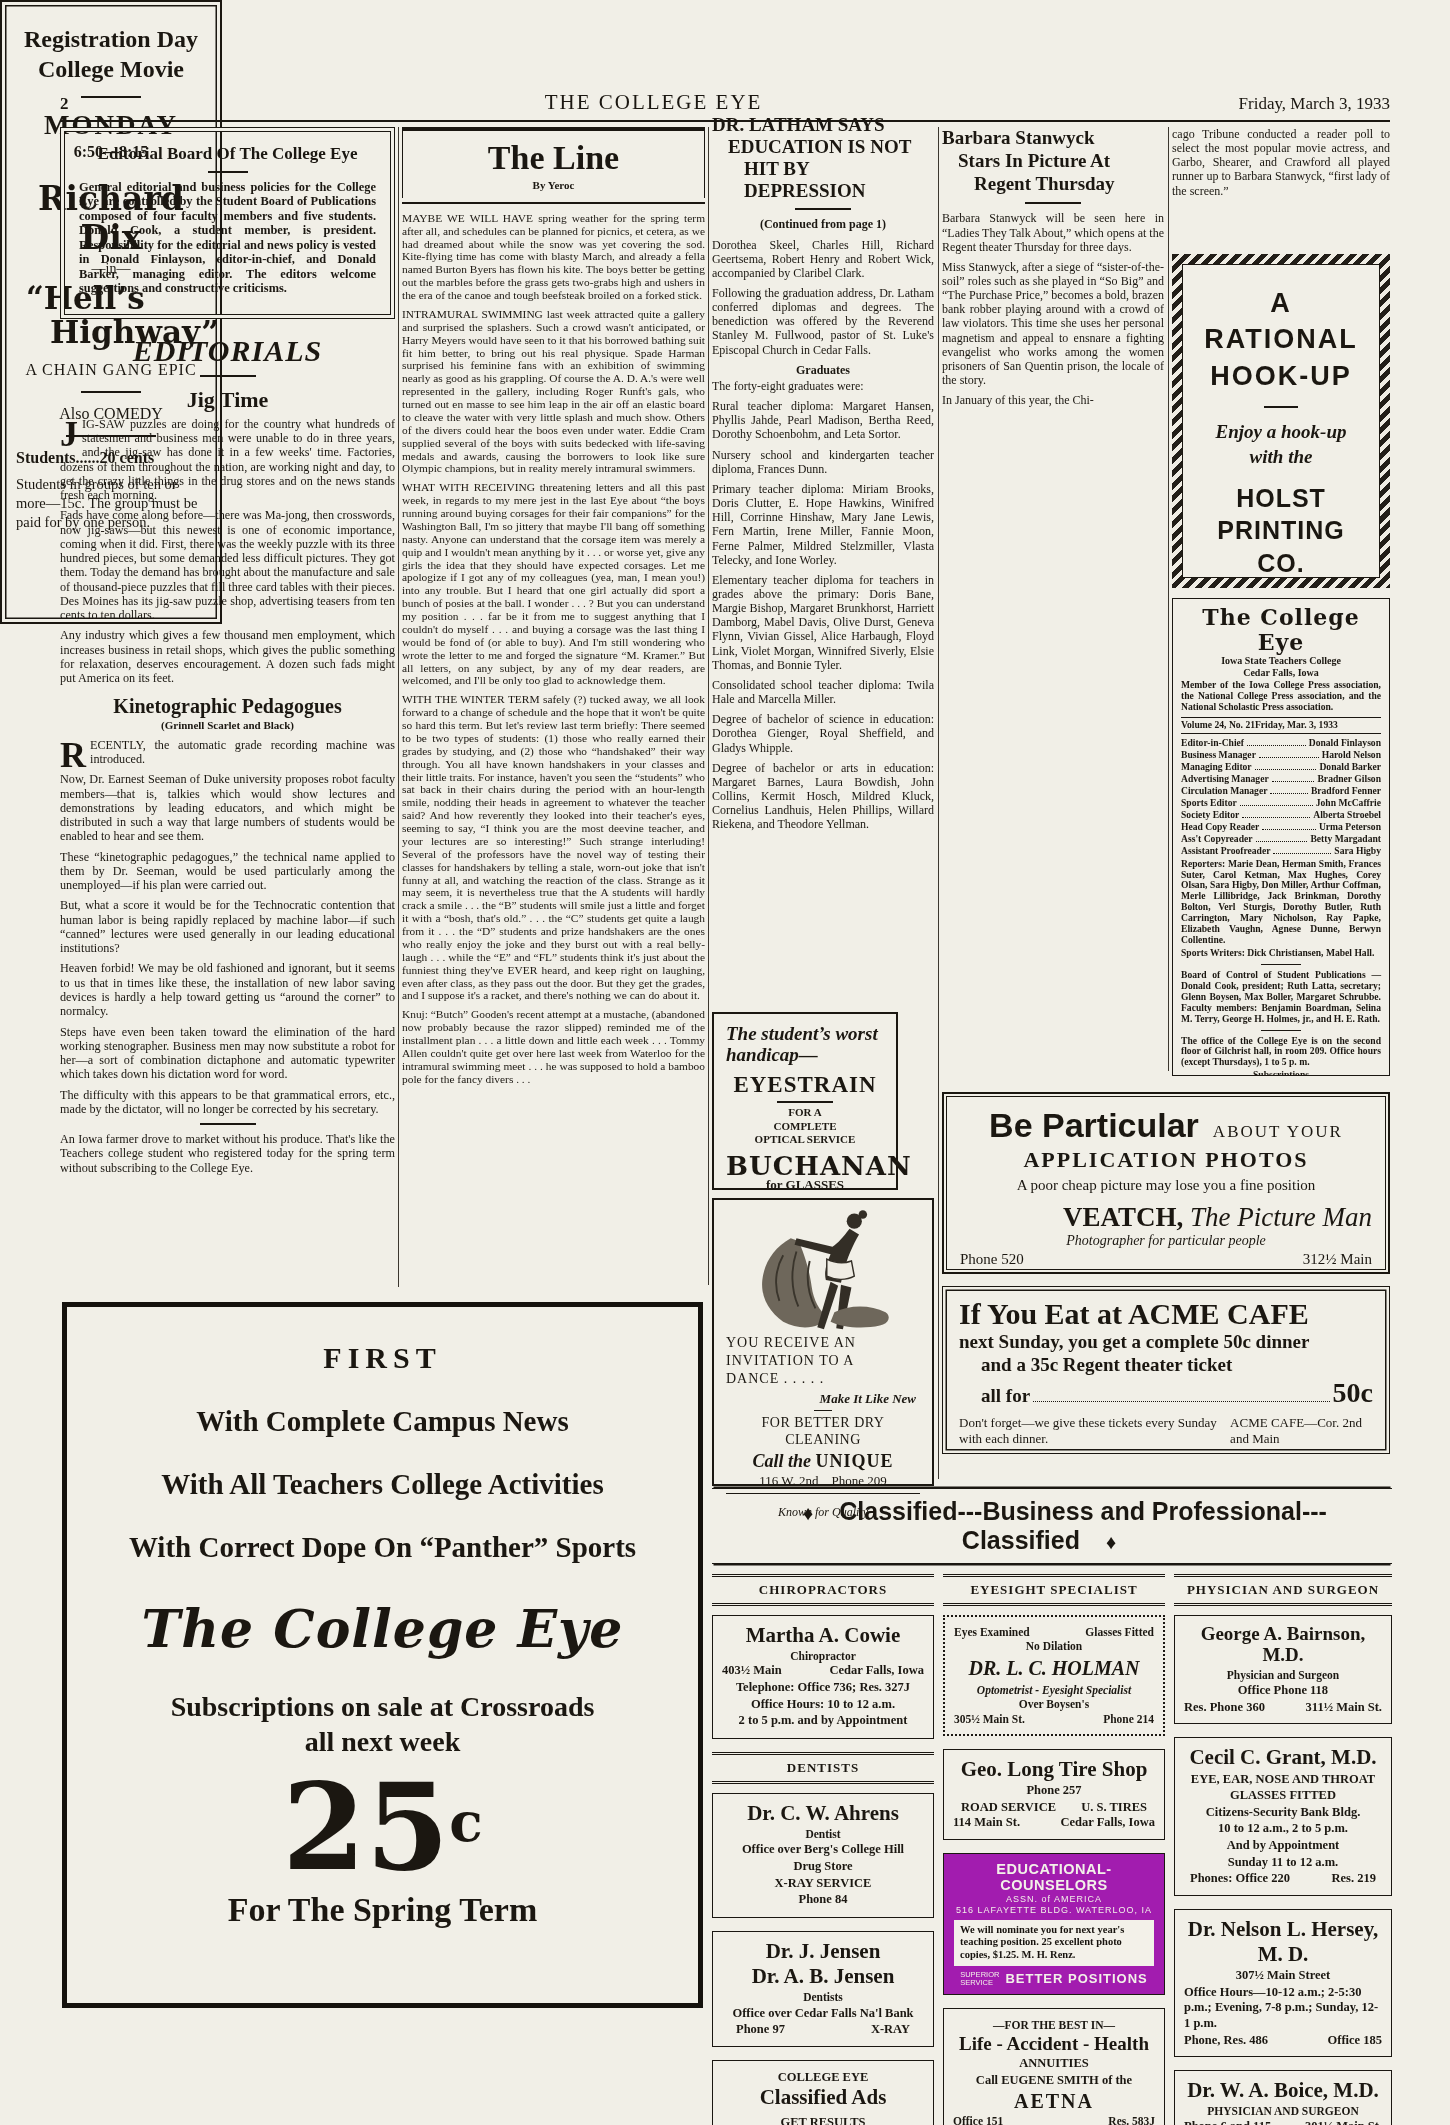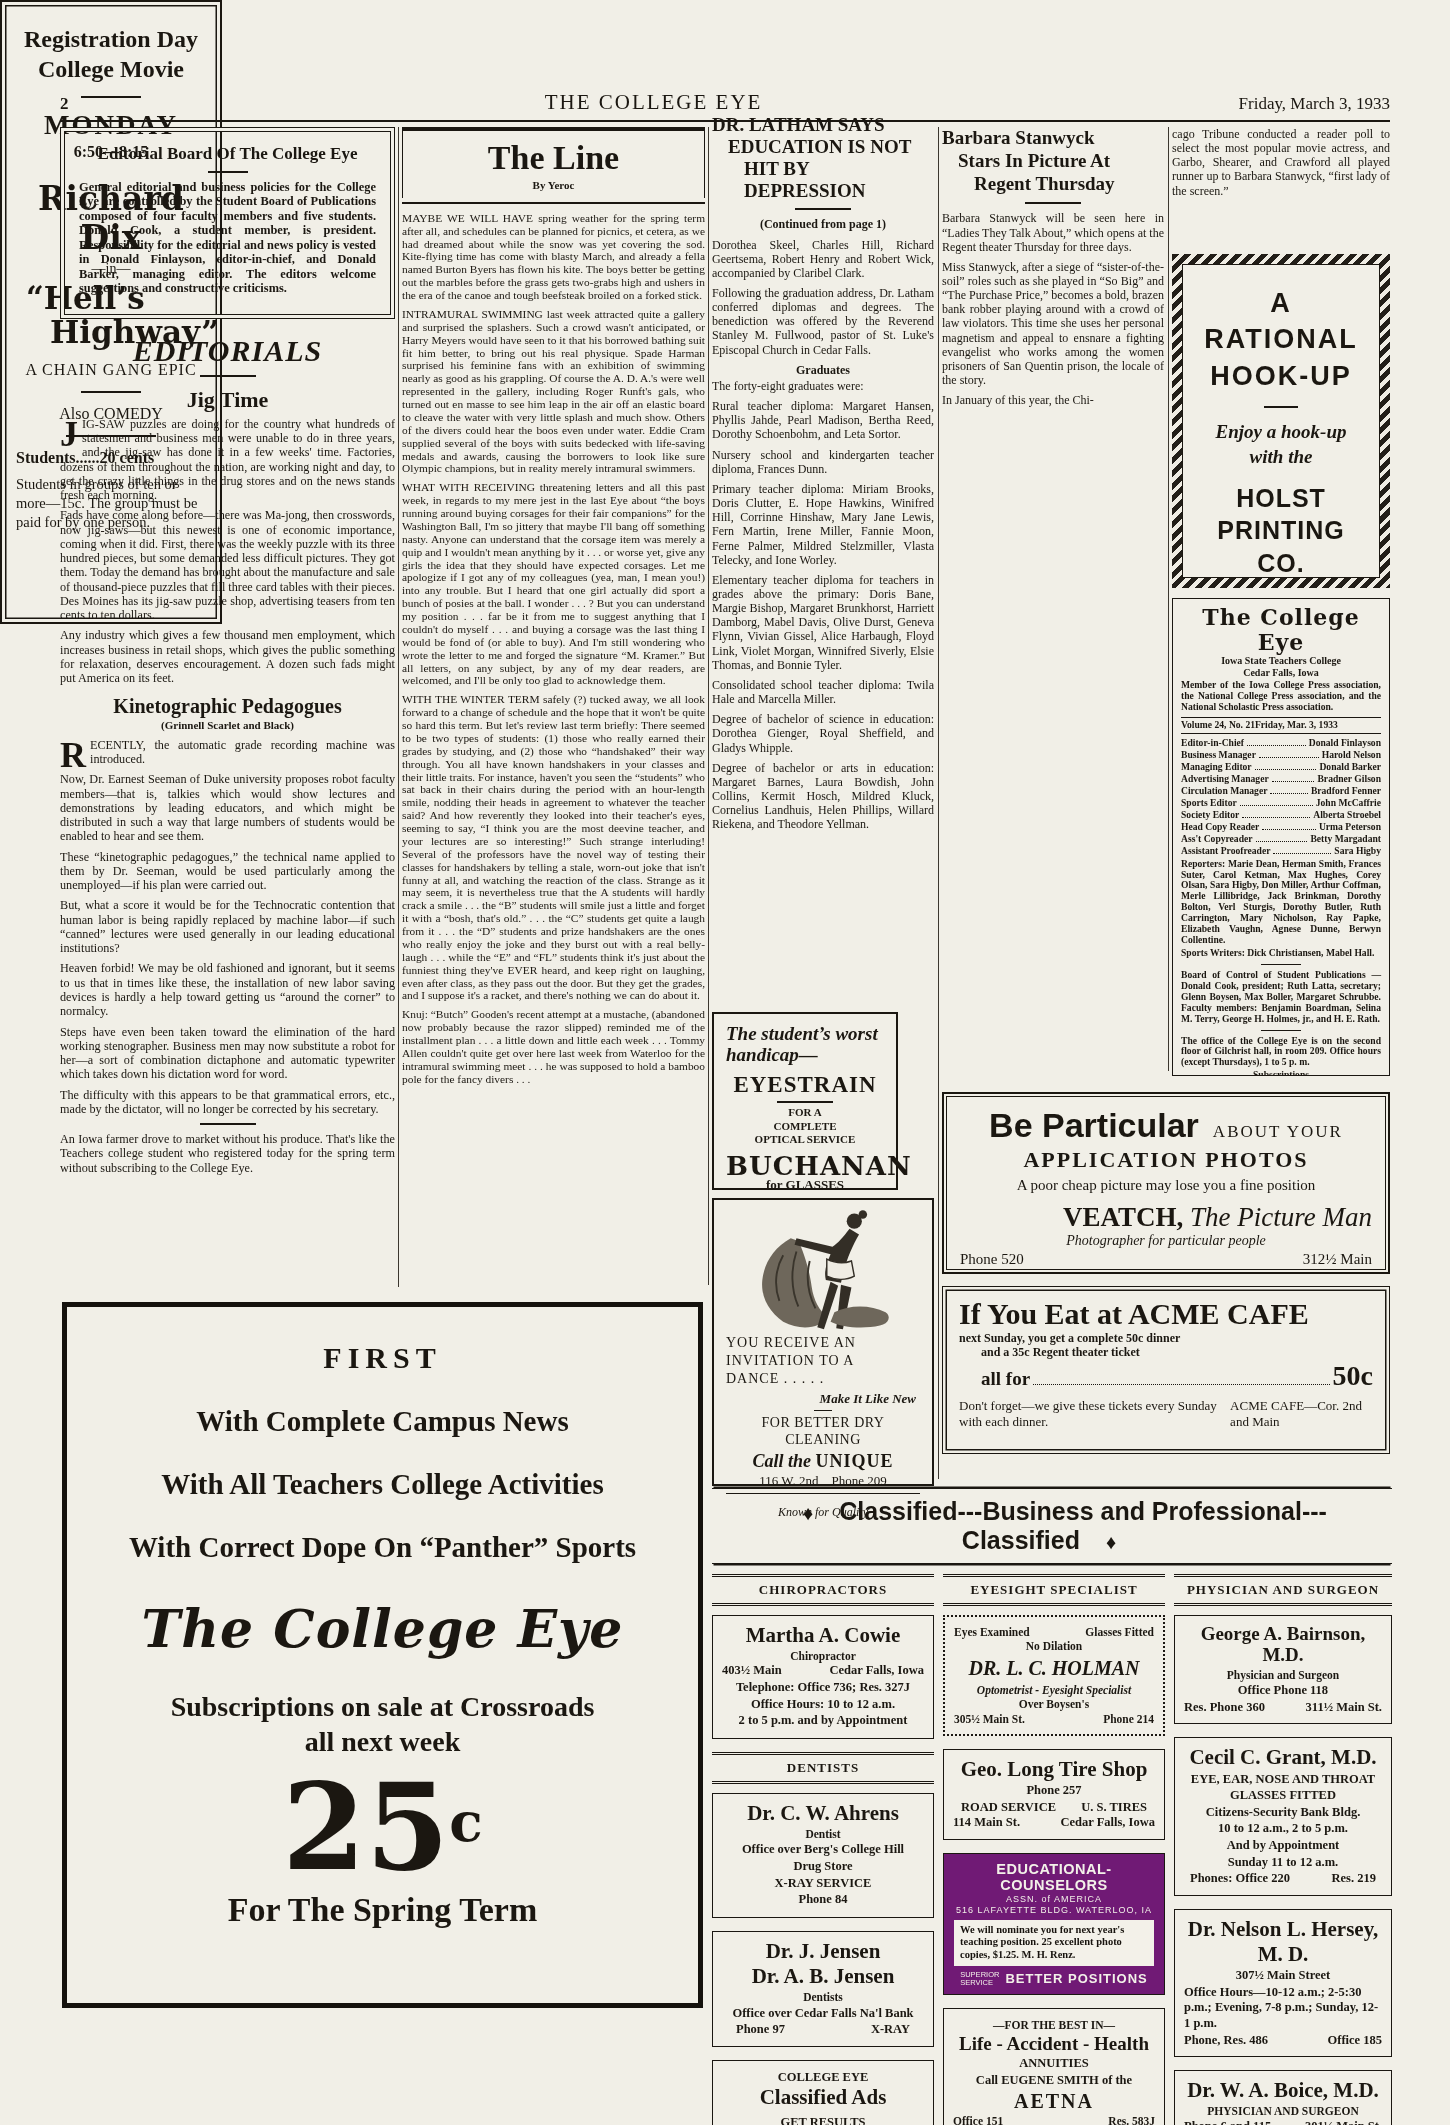--- a/index.html
+++ b/index.html
@@ -126,21 +126,21 @@
   #bepart .veatch{text-align:right;font-size:27px;margin-top:8px;}
   #bepart .veatch .v{font-weight:bold;}
   #bepart .veatch .pm{font-style:italic;}
   #bepart .photog{font-size:14px;font-style:italic;text-align:center;}
   #bepart .last{display:flex;justify-content:space-between;font-size:15px;margin-top:2px;}
   
   #acme{left:942px;top:1286px;width:448px;height:168px;border:1.5px solid #1b1711;
         box-shadow:inset 0 0 0 2.5px #f1efe7, inset 0 0 0 4px #1b1711;
         padding:10px 16px;box-sizing:border-box;}
   #acme .h{font-size:30px;font-weight:bold;}
-  #acme .s{font-size:12px;font-weight:bold;line-height:1.2;}
+  #acme .s{font-size:19px;font-weight:bold;line-height:1.2;}
   #acme .s2{padding-left:22px;}
   #acme .forrow{display:flex;align-items:baseline;padding-left:22px;}
   #acme .allfor{font-size:19px;font-weight:bold;}
   #acme .fifty{font-size:28px;font-weight:bold;}
   #acme .fine{display:flex;justify-content:space-between;font-size:13px;margin-top:6px;align-items:baseline;}
   
   #first-ad{position:absolute;left:62px;top:1302px;width:641px;height:706px;border:5px solid #15120d;
             box-sizing:border-box;text-align:center;padding:34px 20px;background:#f1efe7;}
   #first-ad .f{font-size:30px;font-weight:bold;letter-spacing:6px;}
   #first-ad .w{font-size:29px;font-weight:bold;margin-top:30px;}
@@ -164,21 +164,21 @@
   .sec-head{border-top:3px double #1b1711;border-bottom:3px double #1b1711;text-align:center;
             font-size:13px;font-weight:bold;letter-spacing:1px;padding:5px 0;margin-bottom:9px;}
   .card{border:1.5px solid #1b1711;padding:8px 9px;margin-bottom:13px;text-align:center;
         font-size:12.5px;line-height:1.25;font-weight:bold;background:#f1efe7;}
   .card .nm{font-size:21px;line-height:1.1;margin-bottom:2px;}
   .card .sm{font-size:11.5px;}
   .card .row{font-weight:bold;}
   .card p{margin:1px 0;}
   .dotted{border:2.5px dotted #1b1711;}
   .holman-name{font-size:20px;font-style:italic;margin:2px 0;}
-  .blackcard{background:#701a75;color:#f3f1e9;border:1.5px solid #1b1711;padding:7px 8px;
+  .blackcard{background:#a21caf;color:#f3f1e9;border:1.5px solid #1b1711;padding:7px 8px;
              margin-bottom:13px;text-align:center;font-family:"Liberation Sans",sans-serif;}
   .blackcard .t{font-size:14.5px;font-weight:bold;letter-spacing:.5px;}
   .blackcard .s{font-size:9px;letter-spacing:1px;margin-top:1px;}
   .blackcard .panel{background:#f3f1e9;color:#17130e;border:1px solid #f3f1e9;margin:5px 2px;
                     font-family:"Liberation Serif",serif;font-weight:bold;font-size:10.5px;
                     text-align:left;padding:3px 5px;line-height:1.2;}
   .blackcard .bottom{display:flex;align-items:center;justify-content:center;gap:6px;}
   .blackcard .ss{font-size:7.5px;text-align:left;line-height:1.1;}
   .blackcard .bp2{font-size:13px;font-weight:bold;letter-spacing:1px;}
   .gown-fig{display:block;margin:0 auto;}

